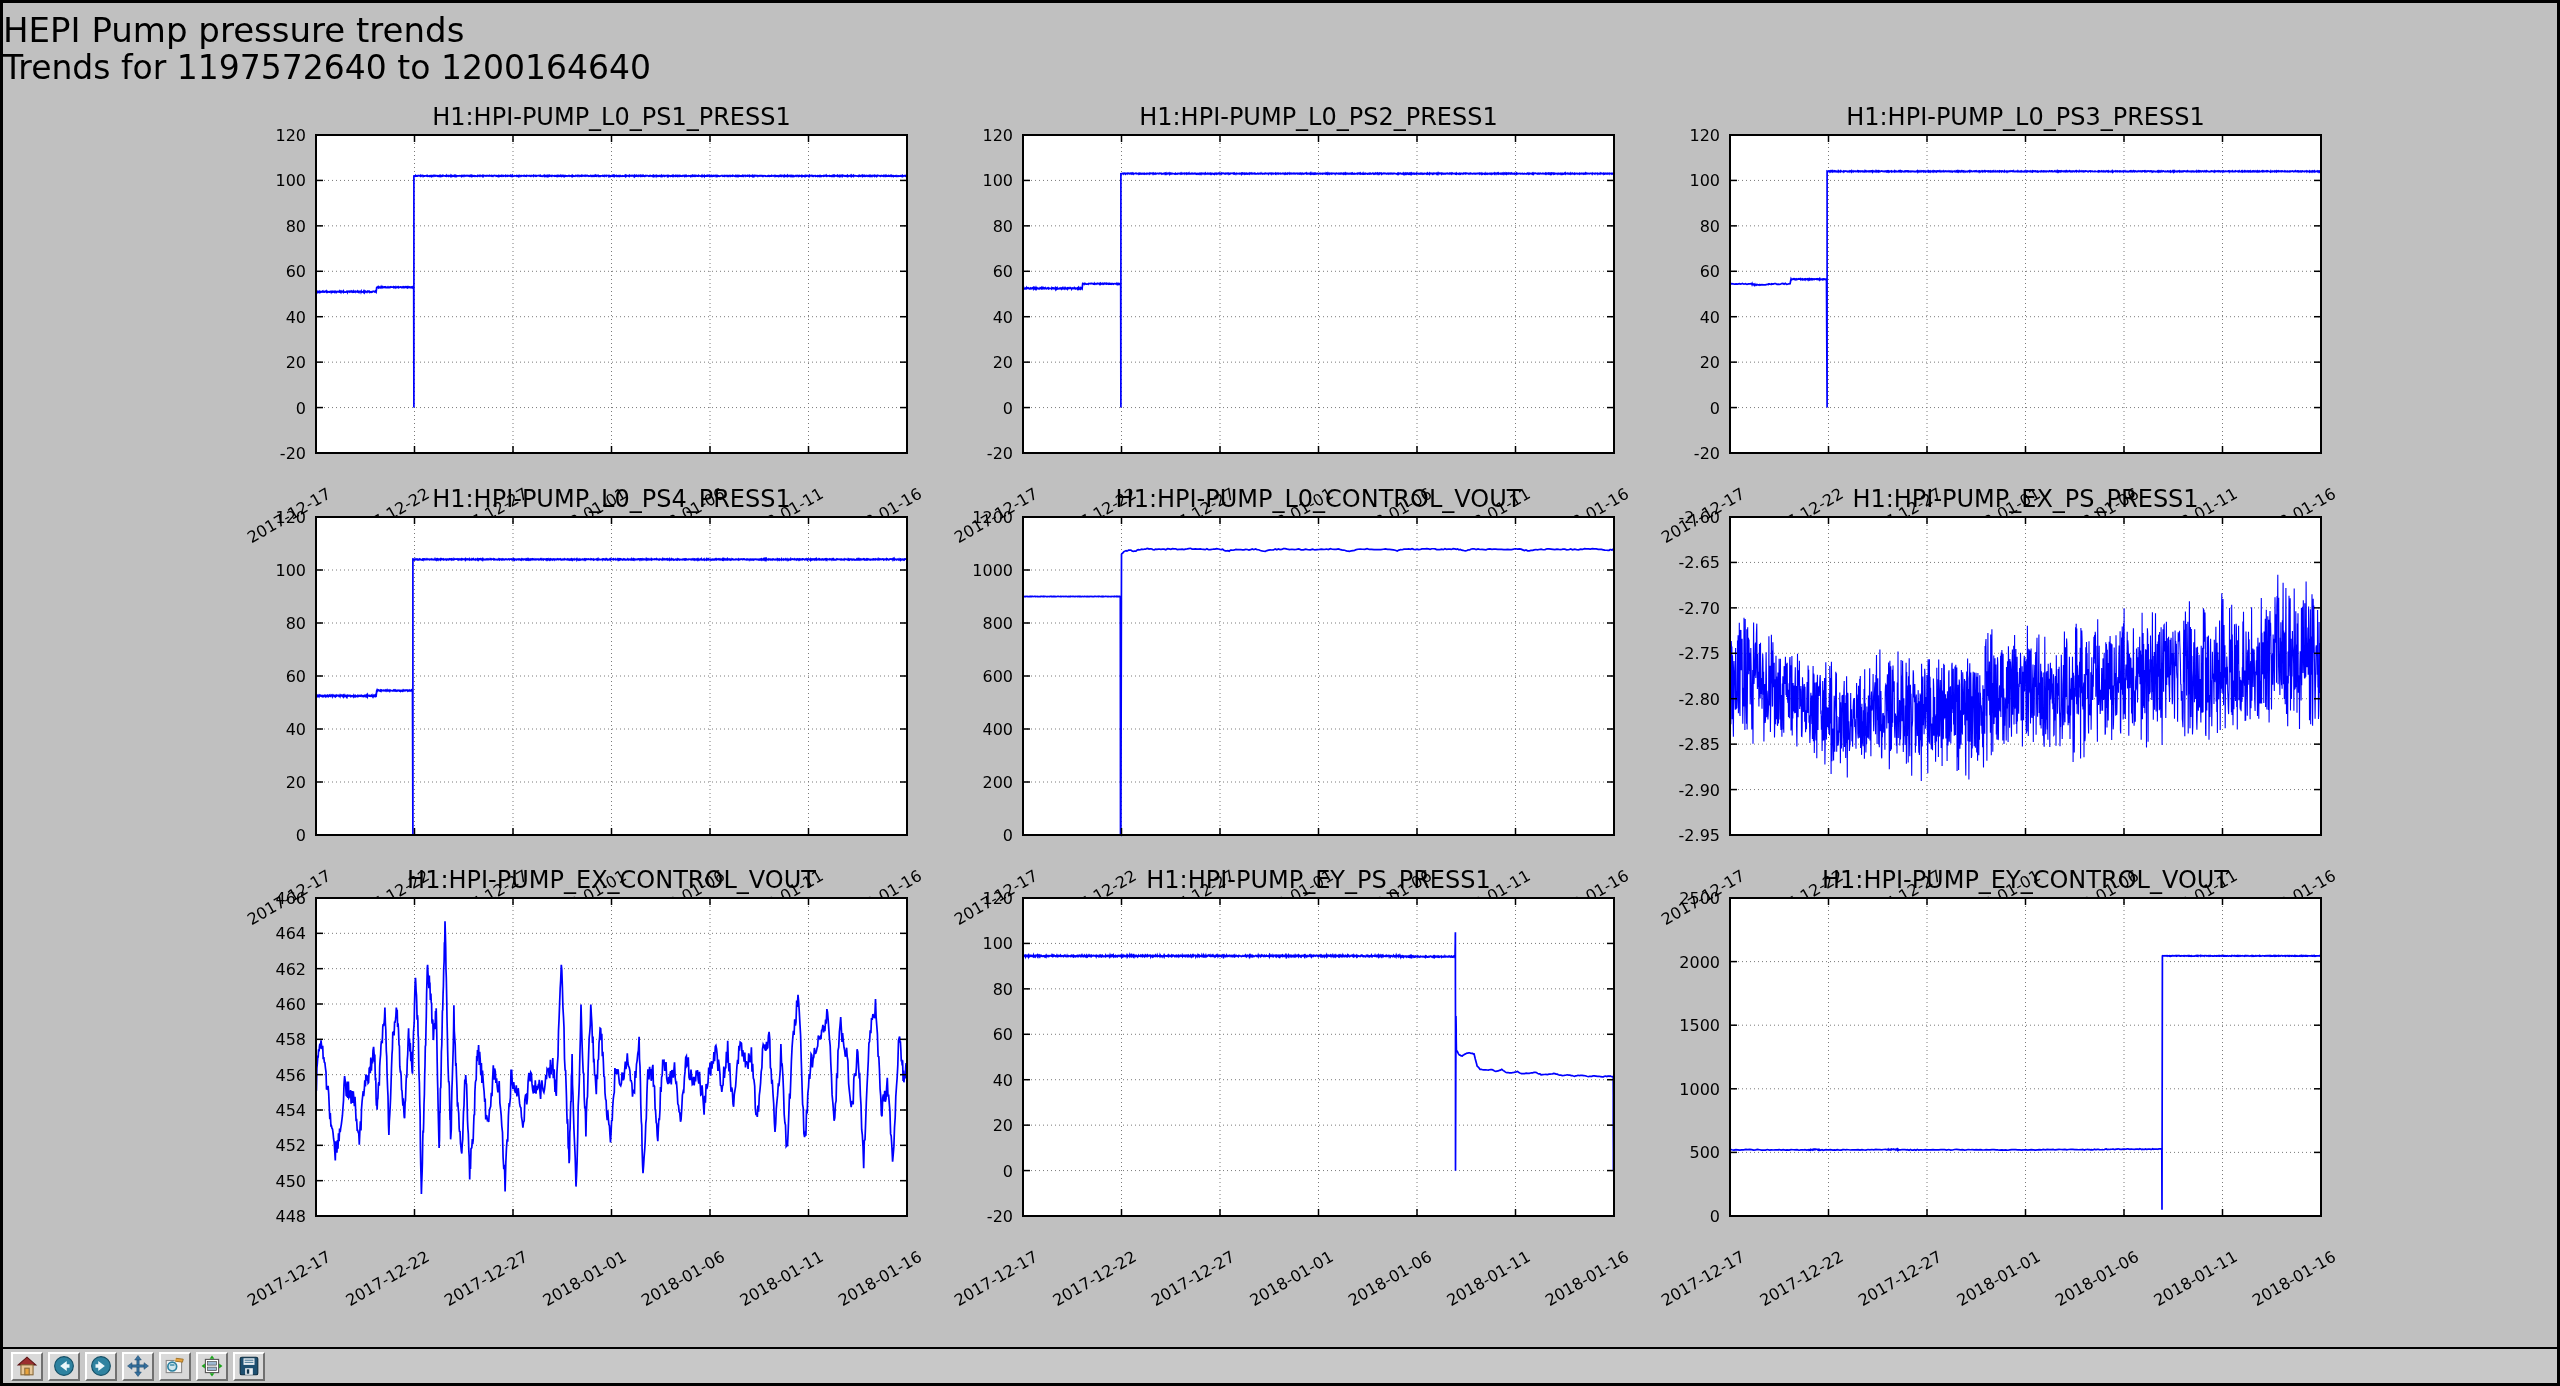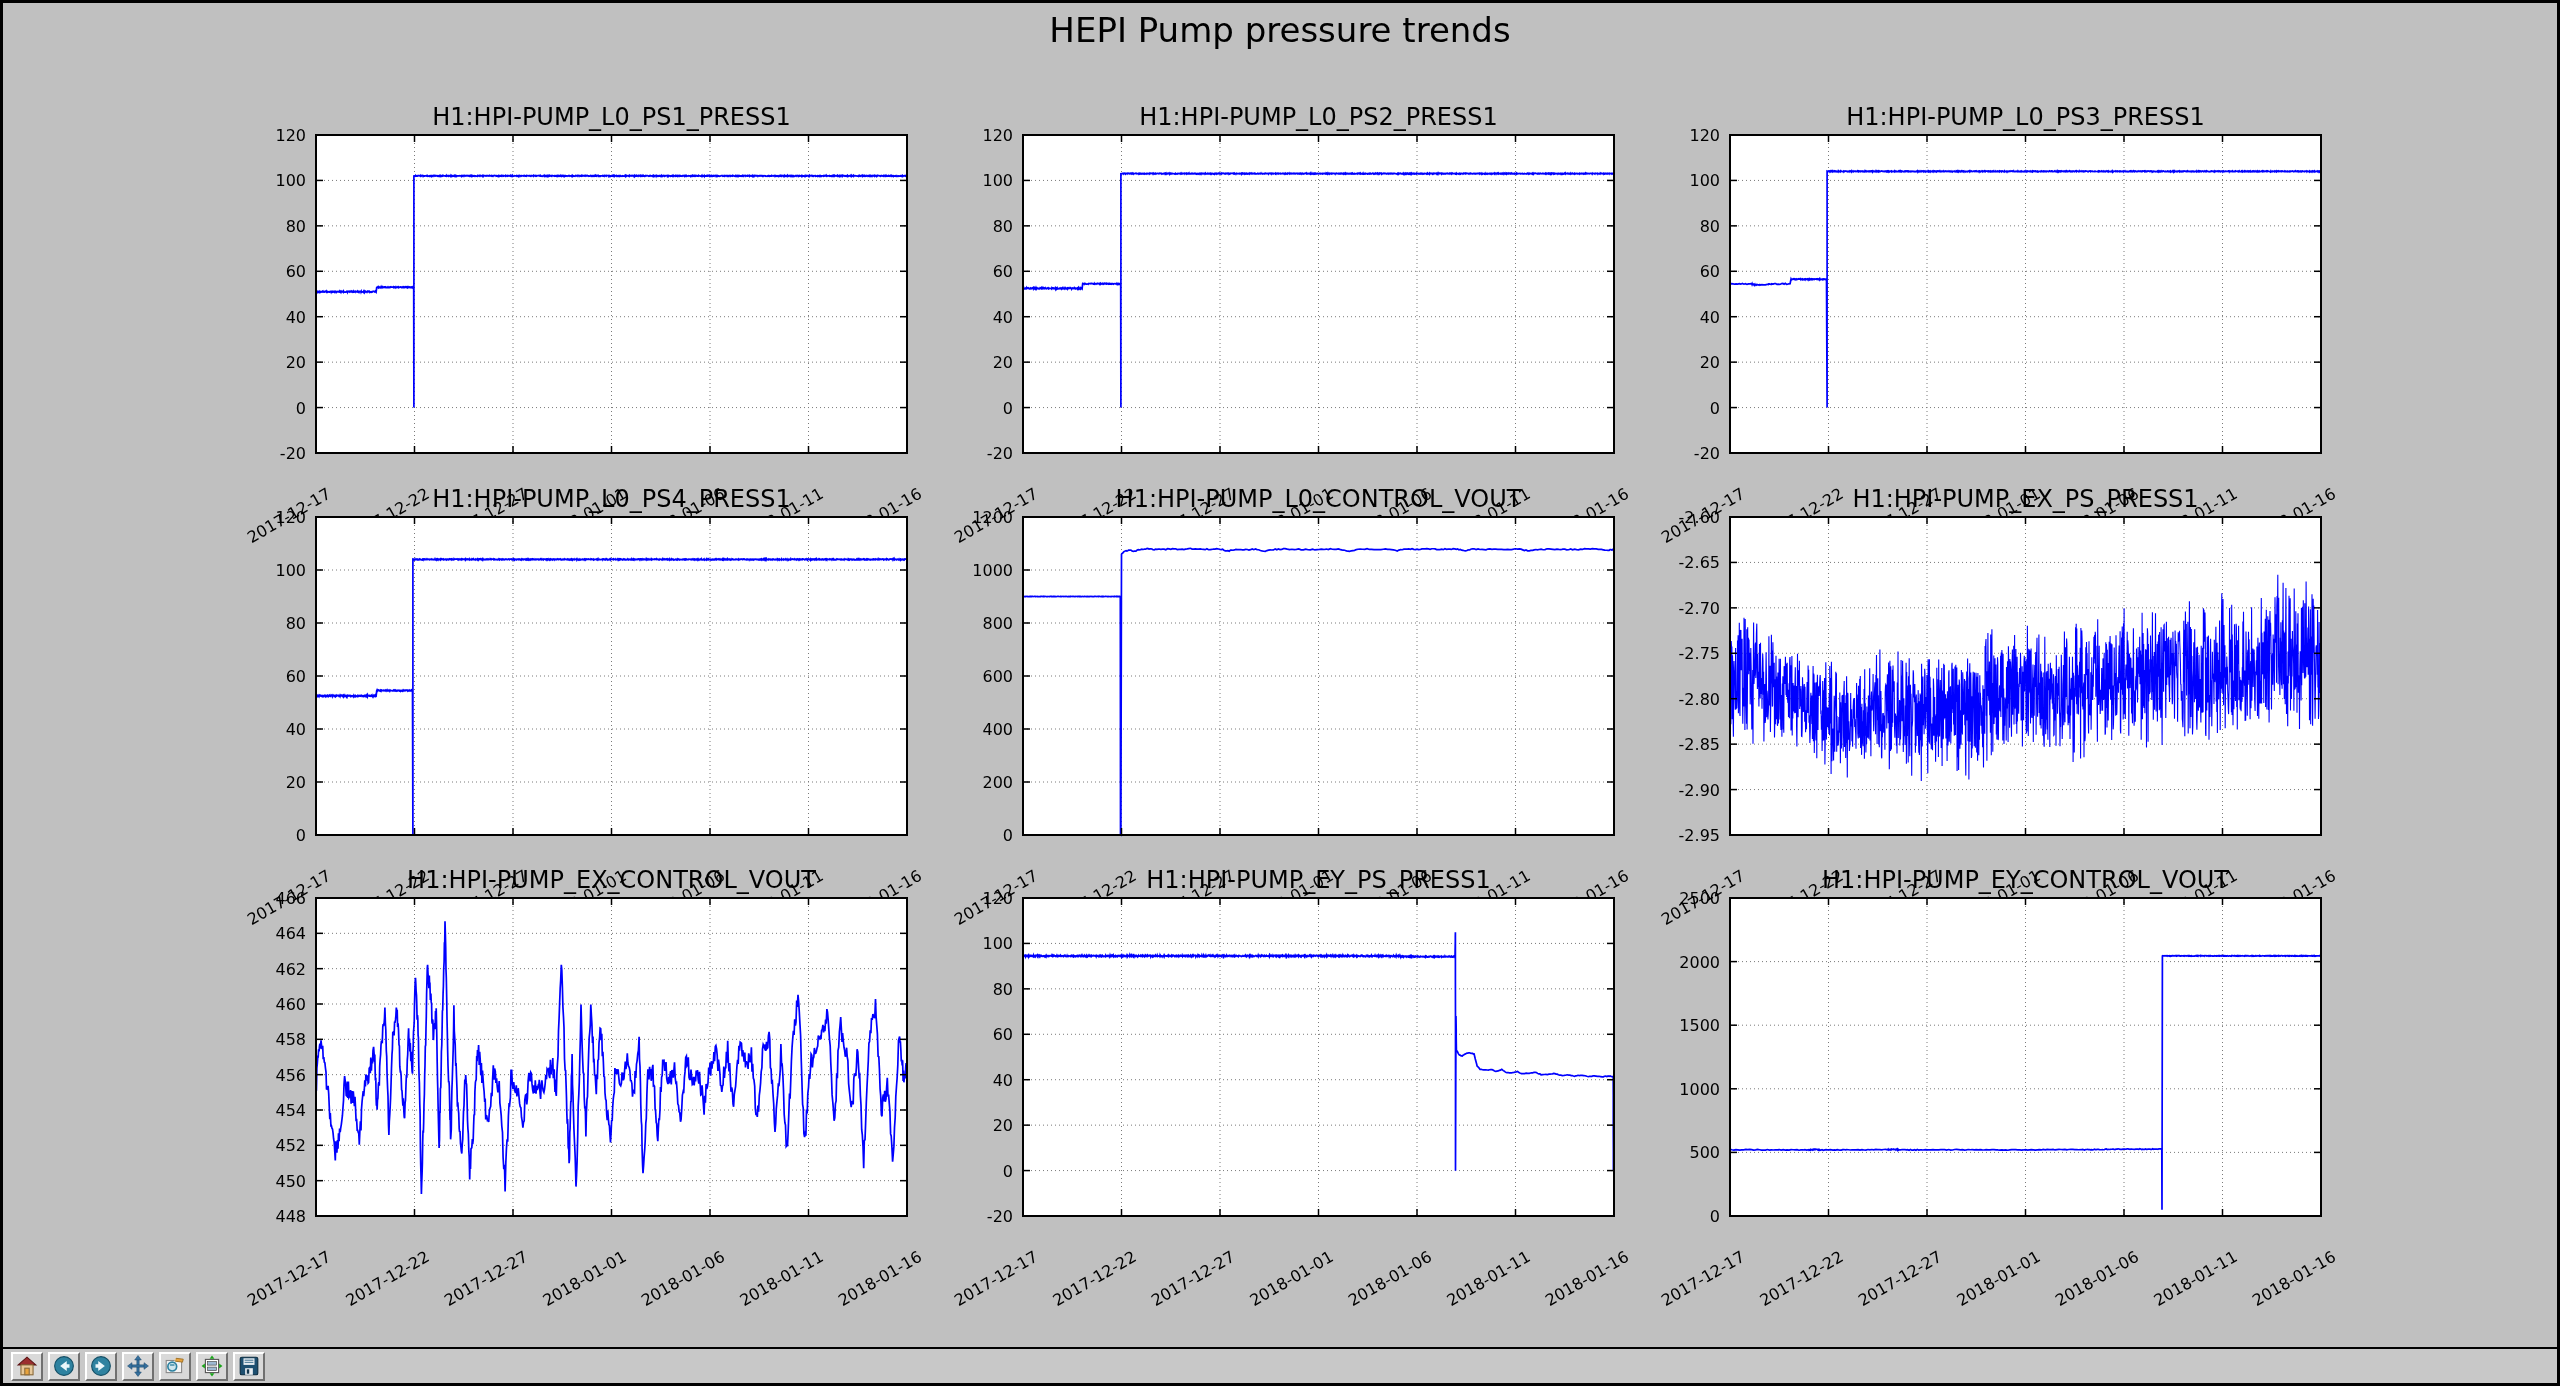--- a/index.html
+++ b/index.html
@@ -1,34 +1,35 @@
 <!DOCTYPE html>
 <html><head>
 <meta charset="utf-8">
 <style>
   html,body{margin:0;padding:0;background:#000;}
   body{width:2560px;height:1386px;overflow:hidden;font-family:"DejaVu Sans",sans-serif;}
   .window{position:absolute;left:0;top:0;width:2554px;height:1380px;margin:3px;background:#c0c0c0;}
   .canvas{position:absolute;left:0;top:0;width:2554px;height:1344px;background:#c0c0c0;}
-  .suptitle{position:absolute;left:0;top:8px;width:100%;text-align:center;color:#000;}
+  .suptitle{position:absolute;left:0;top:8px;width:100%;color:#000;}
   .suptitle .line1{font-size:34px;line-height:38px;}
   .suptitle .line2{font-size:33px;line-height:38px;}
   #figure-svg{position:absolute;left:0;top:0;}
   .separator{position:absolute;left:0;top:1344px;width:100%;height:2px;background:#000;}
   .toolbar{position:absolute;left:0;top:1346px;width:100%;height:34px;background:#c8c8c8;display:flex;align-items:center;gap:5px;padding-left:8px;box-sizing:border-box;}
   .tbtn{width:32px;height:29px;background:#d9d9d9;border:2px solid;border-color:#ffffff #707070 #707070 #ffffff;display:flex;align-items:center;justify-content:center;padding:0;}
   .tbtn svg{display:block;}
 </style>
 </head>
 <body>
 
 <div class="window">
   <div class="canvas">
     <div class="suptitle">
       <div class="line1">HEPI Pump pressure trends</div>
+      <div class="line2">Trends for 1197572640 to 1200164640</div>
     </div>
     <svg id="figure-svg" width="2554" height="1344">
         <g>
           <rect x="313" y="132" width="591" height="318" fill="#ffffff"></rect>
           <g stroke="#7a7a7a" stroke-width="1" stroke-dasharray="1,3">
             <line x1="411.5" y1="132" x2="411.5" y2="450"></line>
             <line x1="510" y1="132" x2="510" y2="450"></line>
             <line x1="608.5" y1="132" x2="608.5" y2="450"></line>
             <line x1="707" y1="132" x2="707" y2="450"></line>
             <line x1="805.5" y1="132" x2="805.5" y2="450"></line>

